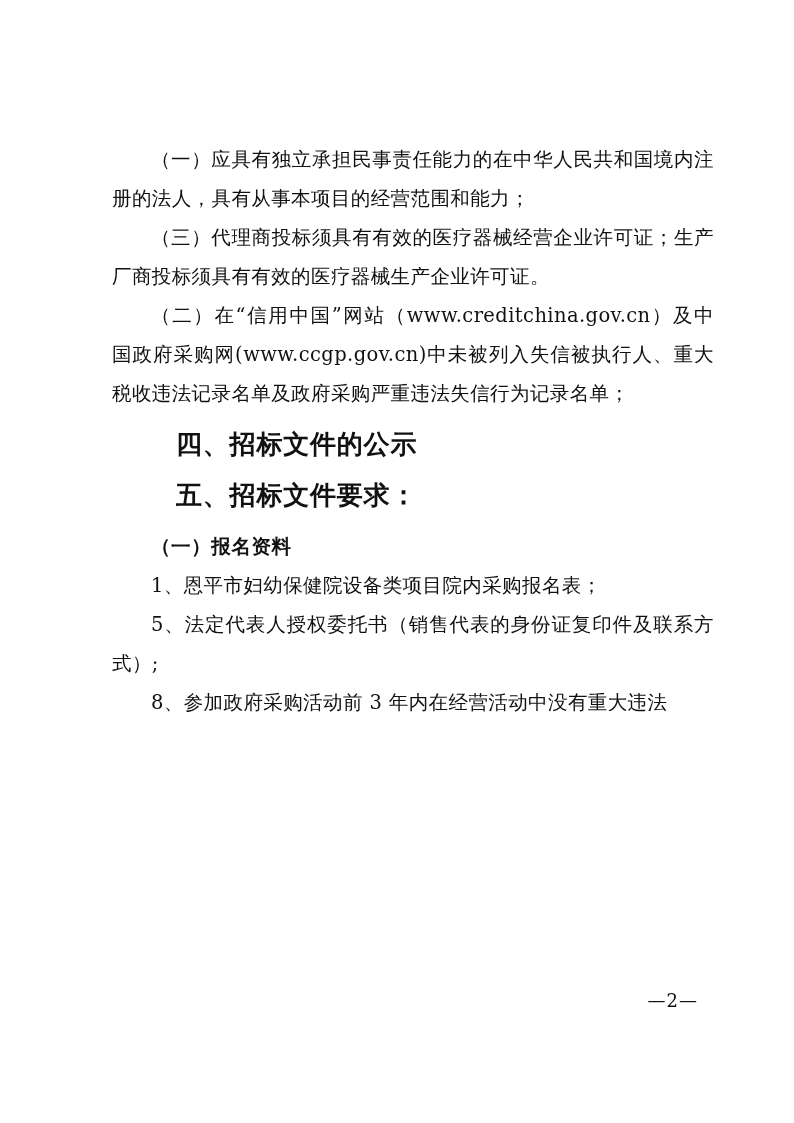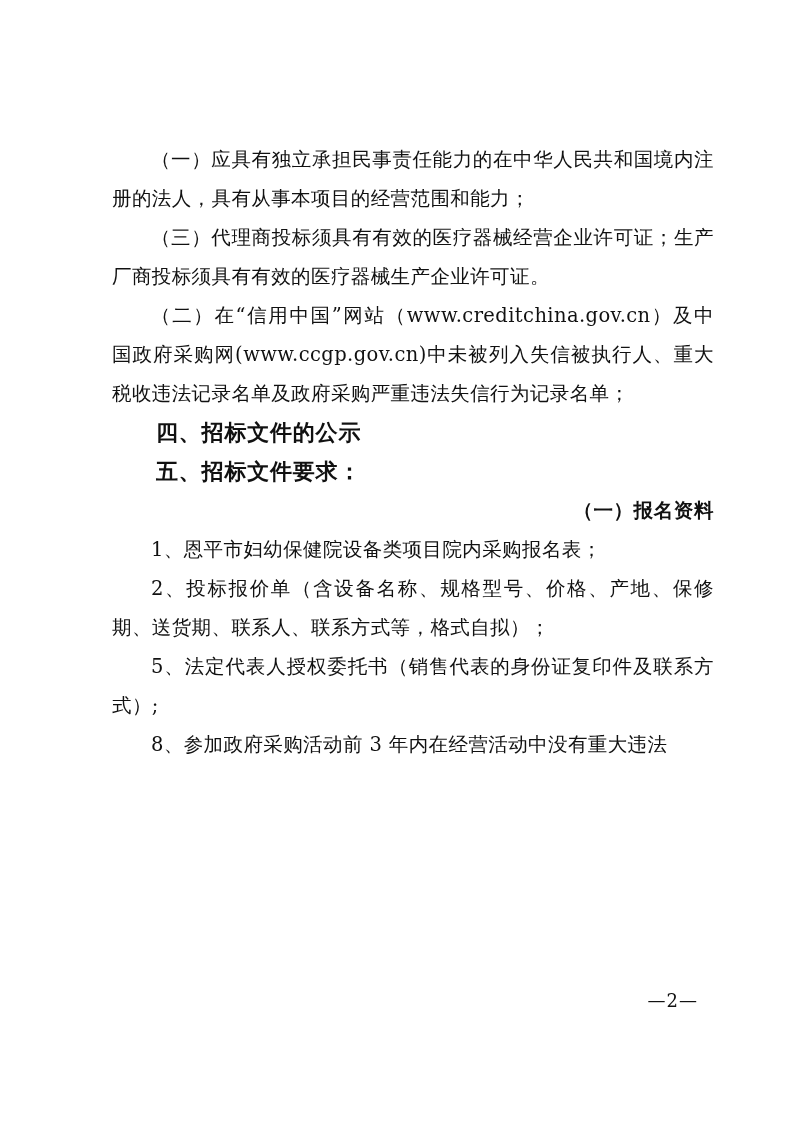--- a/index.html
+++ b/index.html
@@ -28,37 +28,36 @@
     font-size: 19.5px;
     line-height: 39px;
     letter-spacing: 0.4px;
     text-align: justify;
     text-justify: inter-ideograph;
     margin: 0;
     text-indent: 2em;
     font-family: "DejaVu Serif", "Liberation Serif", serif;
   }
   .heading {
-    font-size: 22px;
+    font-size: 26px;
     line-height: 39px;
     letter-spacing: 0.8px;
-    margin: 0;
+    margin: 12px;
     text-indent: 2em;
     font-weight: bold;
     font-family: "DejaVu Sans", "Liberation Sans", sans-serif;
   }
   .subheading {
     font-size: 19.5px;
     line-height: 39px;
     letter-spacing: 0.6px;
     margin: 0;
     text-indent: 2em;
     font-weight: bold;
     font-family: "DejaVu Sans", "Liberation Sans", sans-serif;
-    text-align: right;
   }
   .page-number {
     position: absolute;
     right: 96px;
     bottom: 112px;
     font-size: 18px;
     letter-spacing: 1px;
     font-family: "DejaVu Serif", "Liberation Serif", serif;
     color: #111111;
   }
@@ -71,19 +70,18 @@
   <p class="para">（一）应具有独立承担民事责任能力的在中华人民共和国境内注册的法人，具有从事本项目的经营范围和能力；</p>
   <p class="para">（三）代理商投标须具有有效的医疗器械经营企业许可证；生产厂商投标须具有有效的医疗器械生产企业许可证。</p>
   <p class="para">（二）在“信用中国”网站（www.creditchina.gov.cn）及中国政府采购网(www.ccgp.gov.cn)中未被列入失信被执行人、重大税收违法记录名单及政府采购严重违法失信行为记录名单；</p>
 
   <p class="heading">四、招标文件的公示</p>
 
   <p class="heading">五、招标文件要求：</p>
   <p class="subheading">（一）报名资料</p>
 
   <p class="para">1、恩平市妇幼保健院设备类项目院内采购报名表；</p>
-  <p class="para">2、投标报价单（含设备名称、规格型号、价格、产地、保修期、送货期、联系人、联系方式等，格式自拟）；</p>
   <p class="para">5、法定代表人授权委托书（销售代表的身份证复印件及联系方式）;</p>
   <p class="para">8、参加政府采购活动前 3 年内在经营活动中没有重大违法</p>
 
 </div>
 
 <div class="page-number">—2—</div>
 
 </body></html>

